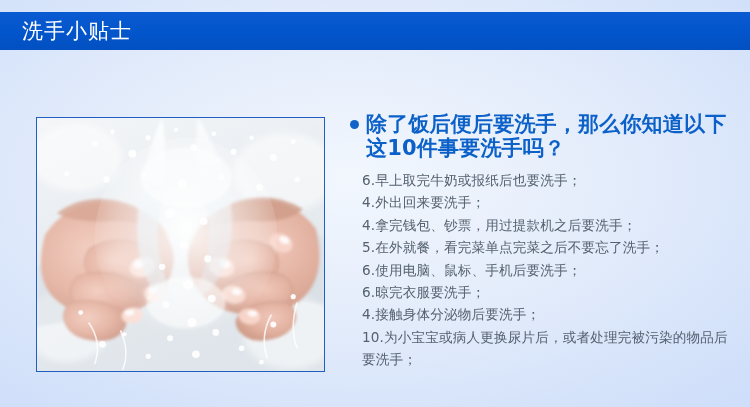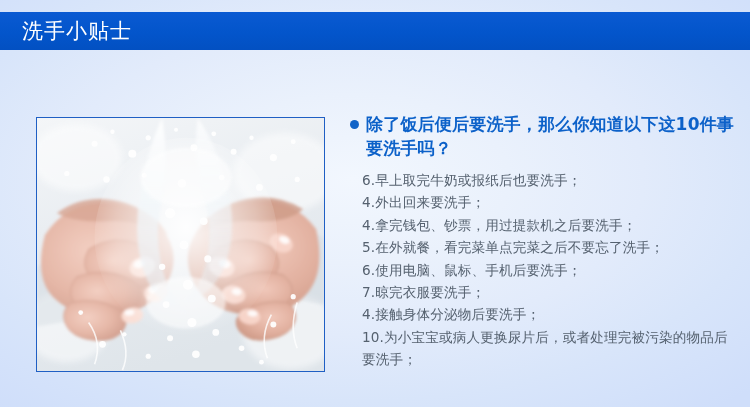--- a/index.html
+++ b/index.html
@@ -84,21 +84,21 @@
     position: absolute;
     left: 2px;
     top: 8px;
     width: 9px;
     height: 9px;
     border-radius: 50%;
     background: #1063c8;
   }
   #lead-heading {
     color: #0c61c9;
-    font-size: 17px;
+    font-size: 21px;
     font-weight: bold;
     line-height: 24px;
     letter-spacing: 0.2px;
   }
 
   #tips-list {
     margin: 9px 0 0 0;
     padding: 0 0 0 14px;
     list-style: none;
   }
@@ -275,20 +275,20 @@
       <span id="lead-bullet"></span>
       <div id="lead-heading">除了饭后便后要洗手，那么你知道以下这10件事要洗手吗？</div>
     </div>
 
     <ul id="tips-list">
       <li>6.早上取完牛奶或报纸后也要洗手；</li>
       <li>4.外出回来要洗手；</li>
       <li>4.拿完钱包、钞票，用过提款机之后要洗手；</li>
       <li>5.在外就餐，看完菜单点完菜之后不要忘了洗手；</li>
       <li>6.使用电脑、鼠标、手机后要洗手；</li>
-      <li>7.晾完衣服要洗手；</li>
+      <li>6.晾完衣服要洗手；</li>
       <li>4.接触身体分泌物后要洗手；</li>
       <li class="wrap">10.为小宝宝或病人更换尿片后，或者处理完被污染的物品后要洗手；</li>
     </ul>
 
   </div>
 
 </div>
 
 </body></html>

